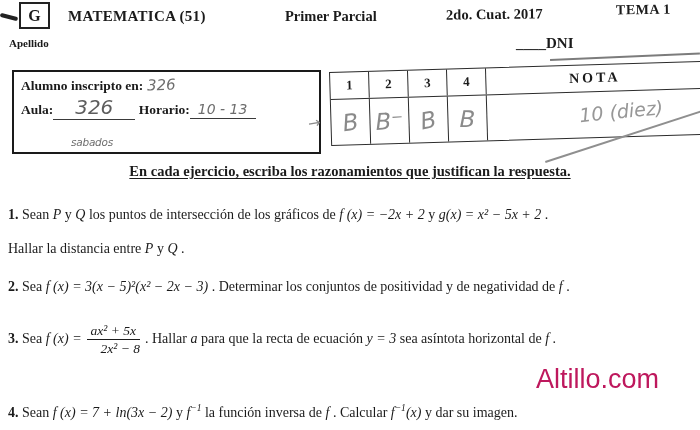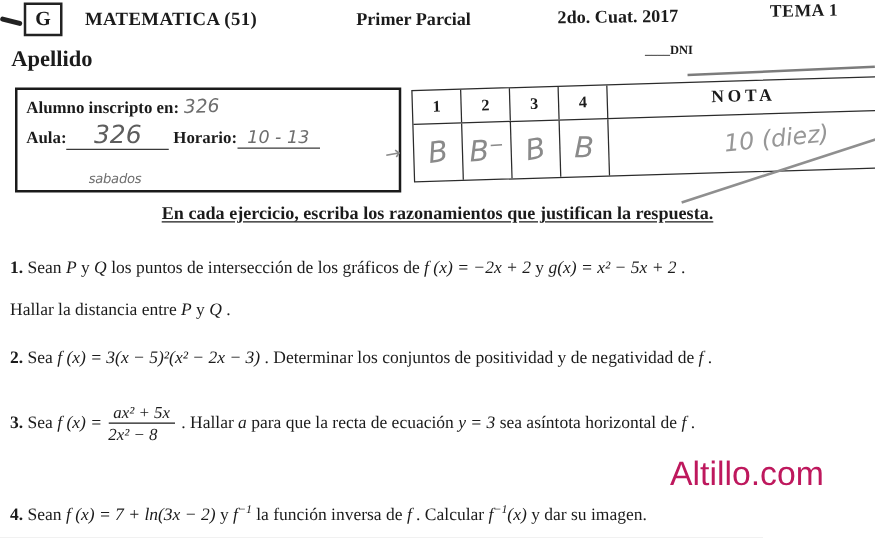--- a/index.html
+++ b/index.html
@@ -18,23 +18,23 @@
   
   .pen-stroke{left:0px;top:15px;width:18px;height:3.5px;background:#222;
     transform:rotate(14deg);border-radius:2px;}
   .g-box{left:19px;top:2px;width:27px;height:23px;border:2px solid #222;
     display:flex;align-items:center;justify-content:center;
     font-weight:bold;font-size:16px;}
   .course{left:68px;top:8px;font-weight:bold;font-size:15px;letter-spacing:.3px;}
   .exam{left:285px;top:8px;font-weight:bold;font-size:14.5px;}
   .term{left:446px;top:6px;font-weight:bold;font-size:14.5px;transform:rotate(-.8deg);}
   .tema{left:616px;top:2px;font-weight:bold;font-size:14px;transform:rotate(-1deg);letter-spacing:.5px;}
-  .apellido{left:9px;top:37px;font-weight:bold;font-size:18px;}
+  .apellido{left:9px;top:37px;font-weight:bold;font-size:11px;}
   .nombres{left:240px;top:39px;font-weight:bold;font-size:14.5px;}
-  .dni{left:516px;top:35px;font-weight:bold;font-size:10px;}
+  .dni{left:516px;top:35px;font-weight:bold;font-size:15px;}
   .dni-line{left:550px;top:59px;width:150px;height:1.5px;background:#7c7c7c;
     transform:rotate(-2.5deg);transform-origin:0 0;}
 
   
   .info-box{left:12px;top:70px;width:305px;height:80px;border:2px solid #1a1a1a;}
   .info-box .row{position:absolute;left:7px;white-space:nowrap;font-size:13.5px;}
   .lbl{font-weight:bold;font-size:13.5px;}
   .ul{display:inline-block;border-bottom:1.2px solid #3a3a3a;text-align:center;}
   .hw-326a{font-size:15px;transform:rotate(-2deg);display:inline-block;}
   .hw-326b{font-size:20px;color:#5d5d5d;transform:rotate(-2deg);}
@@ -59,21 +59,21 @@
   .gnota-val{justify-content:flex-start;}
   .hw-nota{font-size:19px;color:#979797;padding-left:92px;transform:rotate(-4deg);}
   .nota-slash{left:545px;top:161px;width:168px;height:2px;background:#8f8f8f;
     transform:rotate(-18deg);transform-origin:0 0;}
   .arrow-mark{left:308px;top:114px;font-size:15px;color:#8a8a8a;transform:rotate(-10deg);}
 
   
   .instruction{left:0;top:163px;width:700px;text-align:center;font-weight:bold;
     font-size:14.5px;text-decoration:underline;text-underline-offset:2px;}
   .line{position:absolute;left:8px;font-size:14px;white-space:nowrap;}
-  .frac{display:inline-flex;flex-direction:column;align-items:flex-start;
+  .frac{display:inline-flex;flex-direction:column;align-items:flex-end;
     vertical-align:middle;margin:0 5px;font-style:italic;font-size:13.5px;line-height:1.15;}
   .frac .num{border-bottom:1.3px solid #1b1b1b;padding:0 4px 1px;}
   .frac .den{padding-top:1px;}
   sup.inv{font-size:9.5px;font-style:italic;}
   .watermark{left:536px;top:364px;font-family:"Liberation Sans","DejaVu Sans",sans-serif;
     font-size:27px;color:#be185d;}
 </style>
 </head>
 <body>
 

